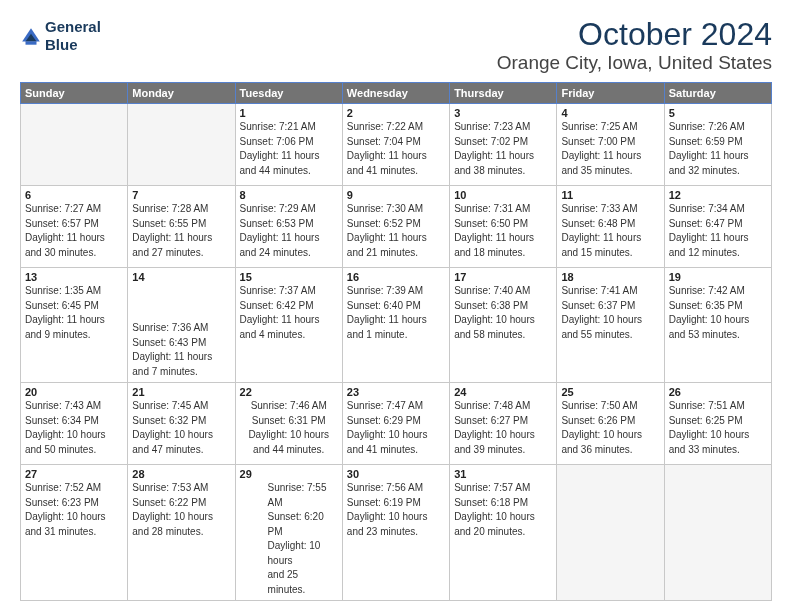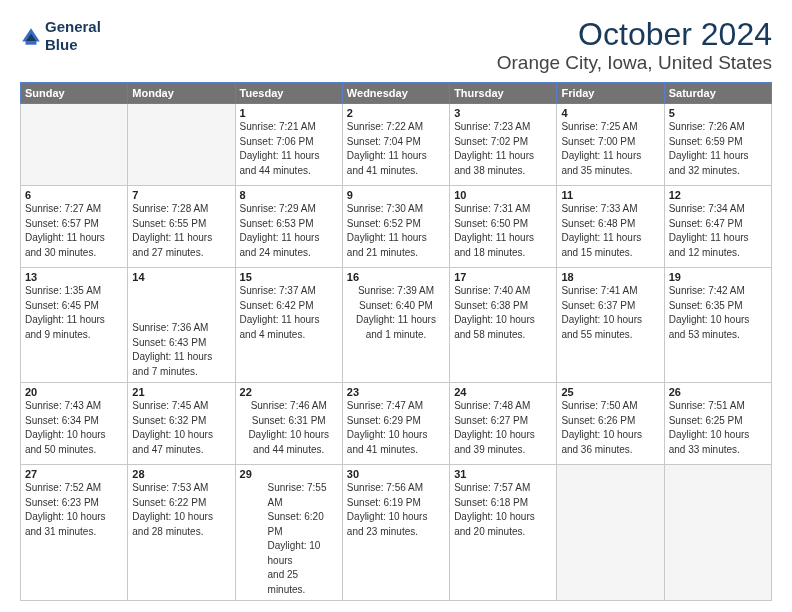--- a/index.html
+++ b/index.html
@@ -236,21 +236,21 @@
           </td>
           <td>
             <span class="day-num">15</span>
             <div class="day-info" style="white-space: pre-line;">Sunrise: 7:37 AM
 Sunset: 6:42 PM
 Daylight: 11 hours
 and 4 minutes.</div>
           </td>
           <td>
             <span class="day-num">16</span>
-            <div class="day-info" style="white-space: pre-line; text-align: center;">Sunrise: 7:39 AM
+            <div class="day-info" style="white-space: pre-line;">Sunrise: 7:39 AM
 Sunset: 6:40 PM
 Daylight: 11 hours
 and 1 minute.</div>
           </td>
           <td>
             <span class="day-num">17</span>
             <div class="day-info" style="white-space: pre-line;">Sunrise: 7:40 AM
 Sunset: 6:38 PM
 Daylight: 10 hours
 and 58 minutes.</div>

